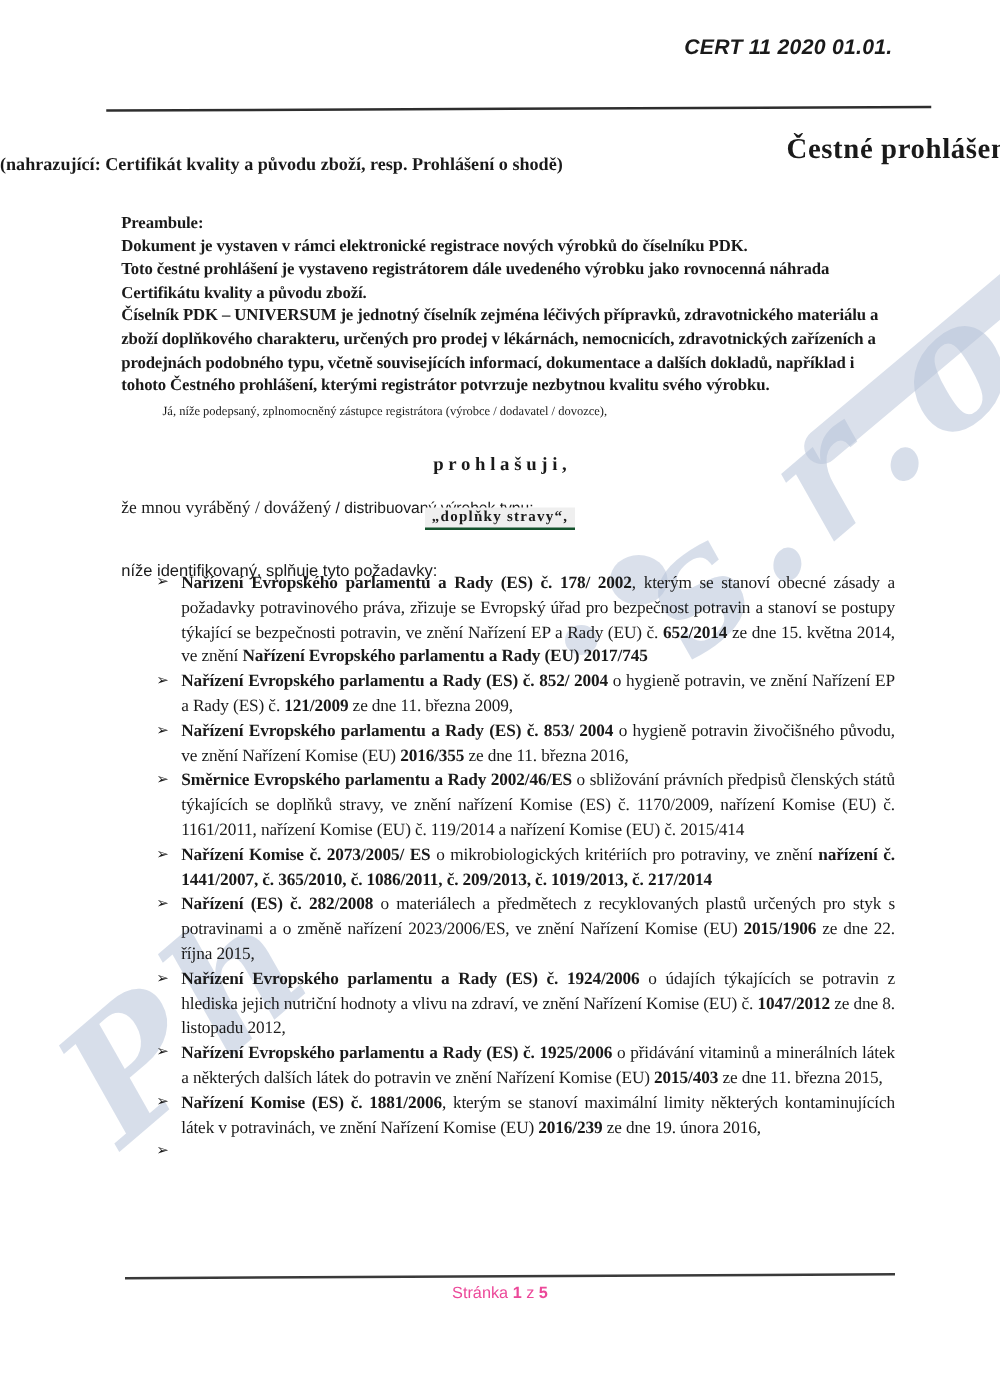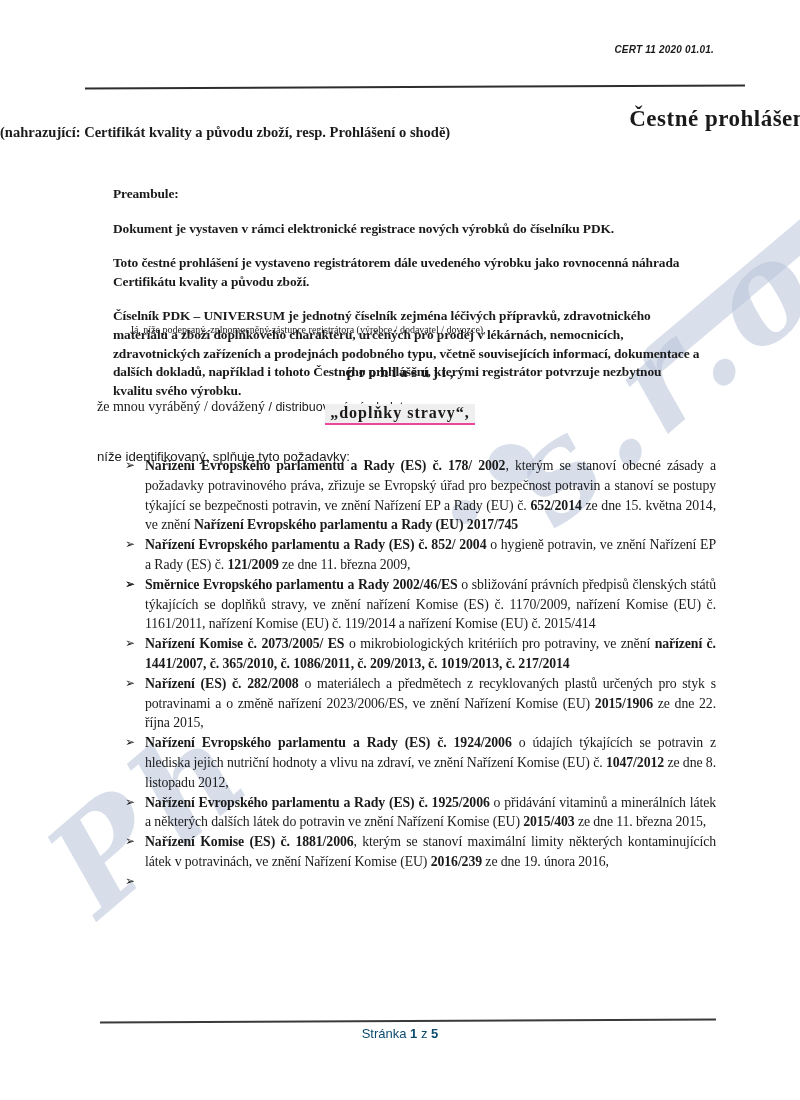--- a/index.html
+++ b/index.html
@@ -20,66 +20,66 @@
     position:absolute;left:616px;top:268px;width:262px;height:28px;
     border-radius:14px;background:rgba(182,194,216,0.5);
     transform:rotate(-40deg);
   }
   .wm-dot{position:absolute;border-radius:50%;background:rgba(182,194,216,0.5);}
   .wm-dot.d1{left:488px;top:444px;width:46px;height:40px;}
   .wm-dot.d2{left:452px;top:500px;width:26px;height:24px;}
   
   .content{position:absolute;inset:0;z-index:1;}
   .doc-code{
-    position:absolute;top:44px;left:0;width:714px;text-align:right;
+    position:absolute;top:28px;left:0;width:714px;text-align:right;
     font-family:"Liberation Sans",sans-serif;font-style:italic;font-weight:700;
-    font-size:10px;letter-spacing:.2px;
+    font-size:17px;letter-spacing:.2px;
   }
   .rule{position:absolute;height:2px;background:#2e2e2e;}
   .rule.top{top:86px;left:85px;width:660px;transform:rotate(-0.25deg);}
   .rule.bottom{top:1020px;left:100px;width:616px;background:#3a3a3a;transform:rotate(-0.3deg);}
   .title{
     position:absolute;top:93px;left:0;width:100%;text-align:right;
     font-size:23px;font-weight:700;letter-spacing:.5px;margin:13px;
   }
   .subtitle{
     position:absolute;top:124px;left:0;width:100%;text-align:left;
     font-size:14.5px;font-weight:700;margin:0;
   }
   .preamble{position:absolute;top:169px;left:97px;width:622px;}
   .preamble-heading{font-size:17.5px;font-weight:700;margin:0 0 3px 0;letter-spacing:.3px;}
-  .preamble p{margin:16px;font-size:13.4px;font-weight:700;line-height:18.6px;letter-spacing:-0.1px;}
+  .preamble p{margin:0;font-size:13.4px;font-weight:700;line-height:18.6px;letter-spacing:-0.1px;}
   .intro-line{position:absolute;top:314px;left:97px;width:622px;font-size:10px;text-indent:33px;}
   .verb-line{position:absolute;top:349px;left:0;width:100%;text-align:center;font-size:15px;font-weight:700;}
   .product-line{position:absolute;top:385px;left:97px;font-size:14px;}
   .product-line .sans{font-family:"Liberation Sans",sans-serif;font-size:12.5px;}
   .product-type-wrap{position:absolute;top:404px;left:0;width:100%;text-align:center;}
   .product-type{
-    display:inline-block;font-size:16px;font-weight:700;letter-spacing:1px;
-    border-bottom:2px solid #ec4899;background:#efefef;padding:0 5px 1px 5px;
+    display:inline-block;font-size:12px;font-weight:700;letter-spacing:1px;
+    border-bottom:2px solid #14532d;background:#efefef;padding:0 5px 1px 5px;
   }
   .req-intro{
     position:absolute;top:436px;left:97px;
     font-family:"Liberation Sans",sans-serif;font-size:13.2px;
   }
   .req-list{
     position:absolute;top:456px;left:125px;width:591px;
     list-style:none;margin:0;padding:0;
   }
   .req-list li{
     position:relative;padding-left:20px;text-align:justify;
     font-size:13.8px;line-height:19.8px;letter-spacing:-0.1px;
   }
   .req-list .bullet{
     position:absolute;left:0;top:0;font-size:12px;line-height:19.8px;
   }
   .req-list b{font-weight:700;}
   .footer-text{
     position:absolute;top:1026px;left:0;width:100%;text-align:center;
-    font-family:"Liberation Sans",sans-serif;font-size:13px;color:#0c4a6e;
+    font-family:"Liberation Sans",sans-serif;font-size:13px;color:#ec4899;
   }
   .footer-text .num{font-weight:700;}
 </style>
 </head>
 <body>
 
 <div class="page">
 
   <div class="watermark">
     <div class="wm-text">Ph s.r.o.</div>
@@ -114,21 +114,21 @@
 
     <div class="product-type-wrap">
       <span class="product-type">„doplňky stravy“,</span>
     </div>
 
     <p class="req-intro">níže identifikovaný, splňuje tyto požadavky:</p>
 
     <ul class="req-list">
         <li><span class="bullet">➢</span><span><b>Nařízení Evropského parlamentu a Rady (ES) č. 178/ 2002</b>, kterým se stanoví obecné zásady a požadavky potravinového práva, zřizuje se Evropský úřad pro bezpečnost potravin a stanoví se postupy týkající se bezpečnosti potravin, ve znění Nařízení EP a Rady (EU) č. <b>652/2014</b> ze dne 15. května 2014, ve znění <b>Nařízení Evropského parlamentu a Rady (EU) 2017/745</b></span></li>
         <li><span class="bullet">➢</span><span><b>Nařízení Evropského parlamentu a Rady (ES) č. 852/ 2004</b> o hygieně potravin, ve znění Nařízení EP a Rady (ES) č. <b>121/2009</b> ze dne 11. března 2009,</span></li>
-        <li><span class="bullet">➢</span></li>
+        <li><span class="bullet">➢</span><span><b>Nařízení Evropského parlamentu a Rady (ES) č. 853/ 2004</b> o hygieně potravin živočišného původu, ve znění Nařízení Komise (EU) <b>2016/355</b> ze dne 11. března 2016,</span></li>
         <li><span class="bullet">➢</span><span><b>Směrnice Evropského parlamentu a Rady 2002/46/ES</b> o sbližování právních předpisů členských států týkajících se doplňků stravy, ve znění nařízení Komise (ES) č. 1170/2009, nařízení Komise (EU) č. 1161/2011, nařízení Komise (EU) č. 119/2014 a nařízení Komise (EU) č. 2015/414</span></li>
         <li><span class="bullet">➢</span><span><b>Nařízení Komise č. 2073/2005/ ES</b> o mikrobiologických kritériích pro potraviny, ve znění <b>nařízení č. 1441/2007, č. 365/2010, č. 1086/2011, č. 209/2013, č. 1019/2013, č. 217/2014</b></span></li>
         <li><span class="bullet">➢</span><span><b>Nařízení (ES) č. 282/2008</b> o materiálech a předmětech z recyklovaných plastů určených pro styk s potravinami a o změně nařízení 2023/2006/ES, ve znění Nařízení Komise (EU) <b>2015/1906</b> ze dne 22. října 2015,</span></li>
         <li><span class="bullet">➢</span><span><b>Nařízení Evropského parlamentu a Rady (ES) č. 1924/2006</b> o údajích týkajících se potravin z hlediska jejich nutriční hodnoty a vlivu na zdraví, ve znění Nařízení Komise (EU) č. <b>1047/2012</b> ze dne 8. listopadu 2012,</span></li>
         <li><span class="bullet">➢</span><span><b>Nařízení Evropského parlamentu a Rady (ES) č. 1925/2006</b> o přidávání vitaminů a minerálních látek a některých dalších látek do potravin ve znění Nařízení Komise (EU) <b>2015/403</b> ze dne 11. března 2015,</span></li>
         <li><span class="bullet">➢</span><span><b>Nařízení Komise (ES) č. 1881/2006</b>, kterým se stanoví maximální limity některých kontaminujících látek v potravinách, ve znění Nařízení Komise (EU) <b>2016/239</b> ze dne 19. února 2016,</span></li>
         <li><span class="bullet">➢</span></li>
       </ul>
 
     <div class="rule bottom"></div>

